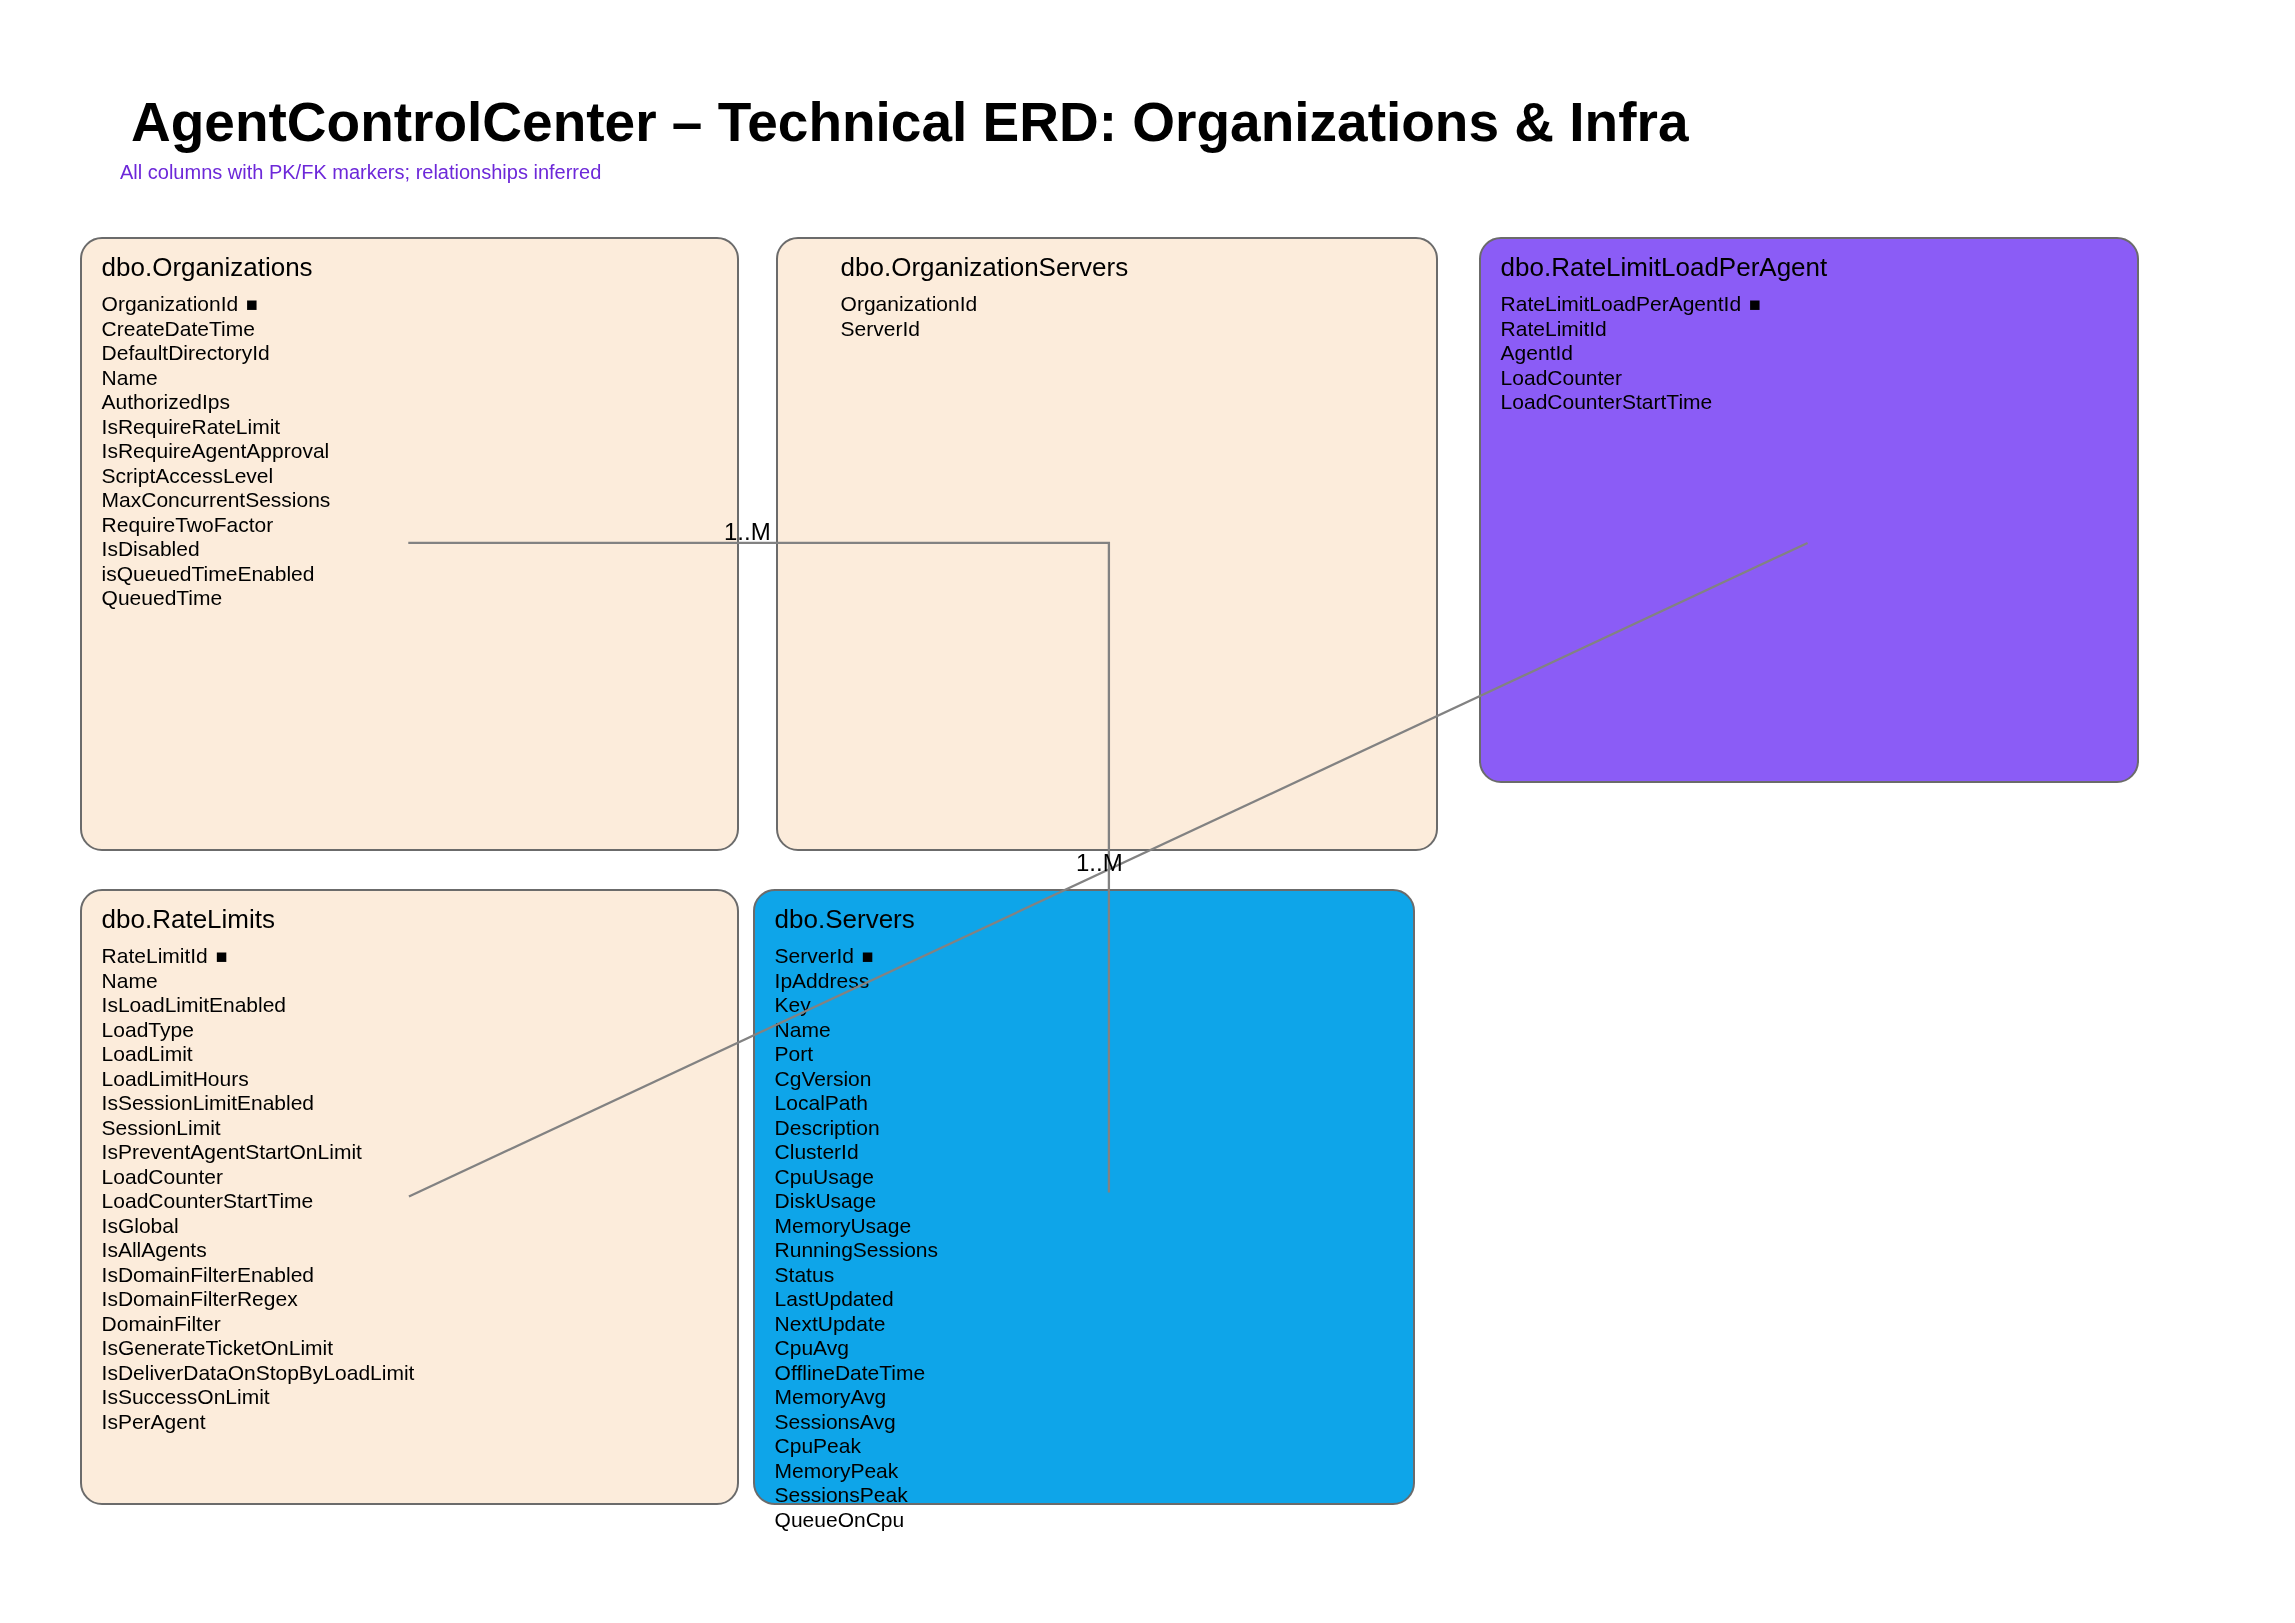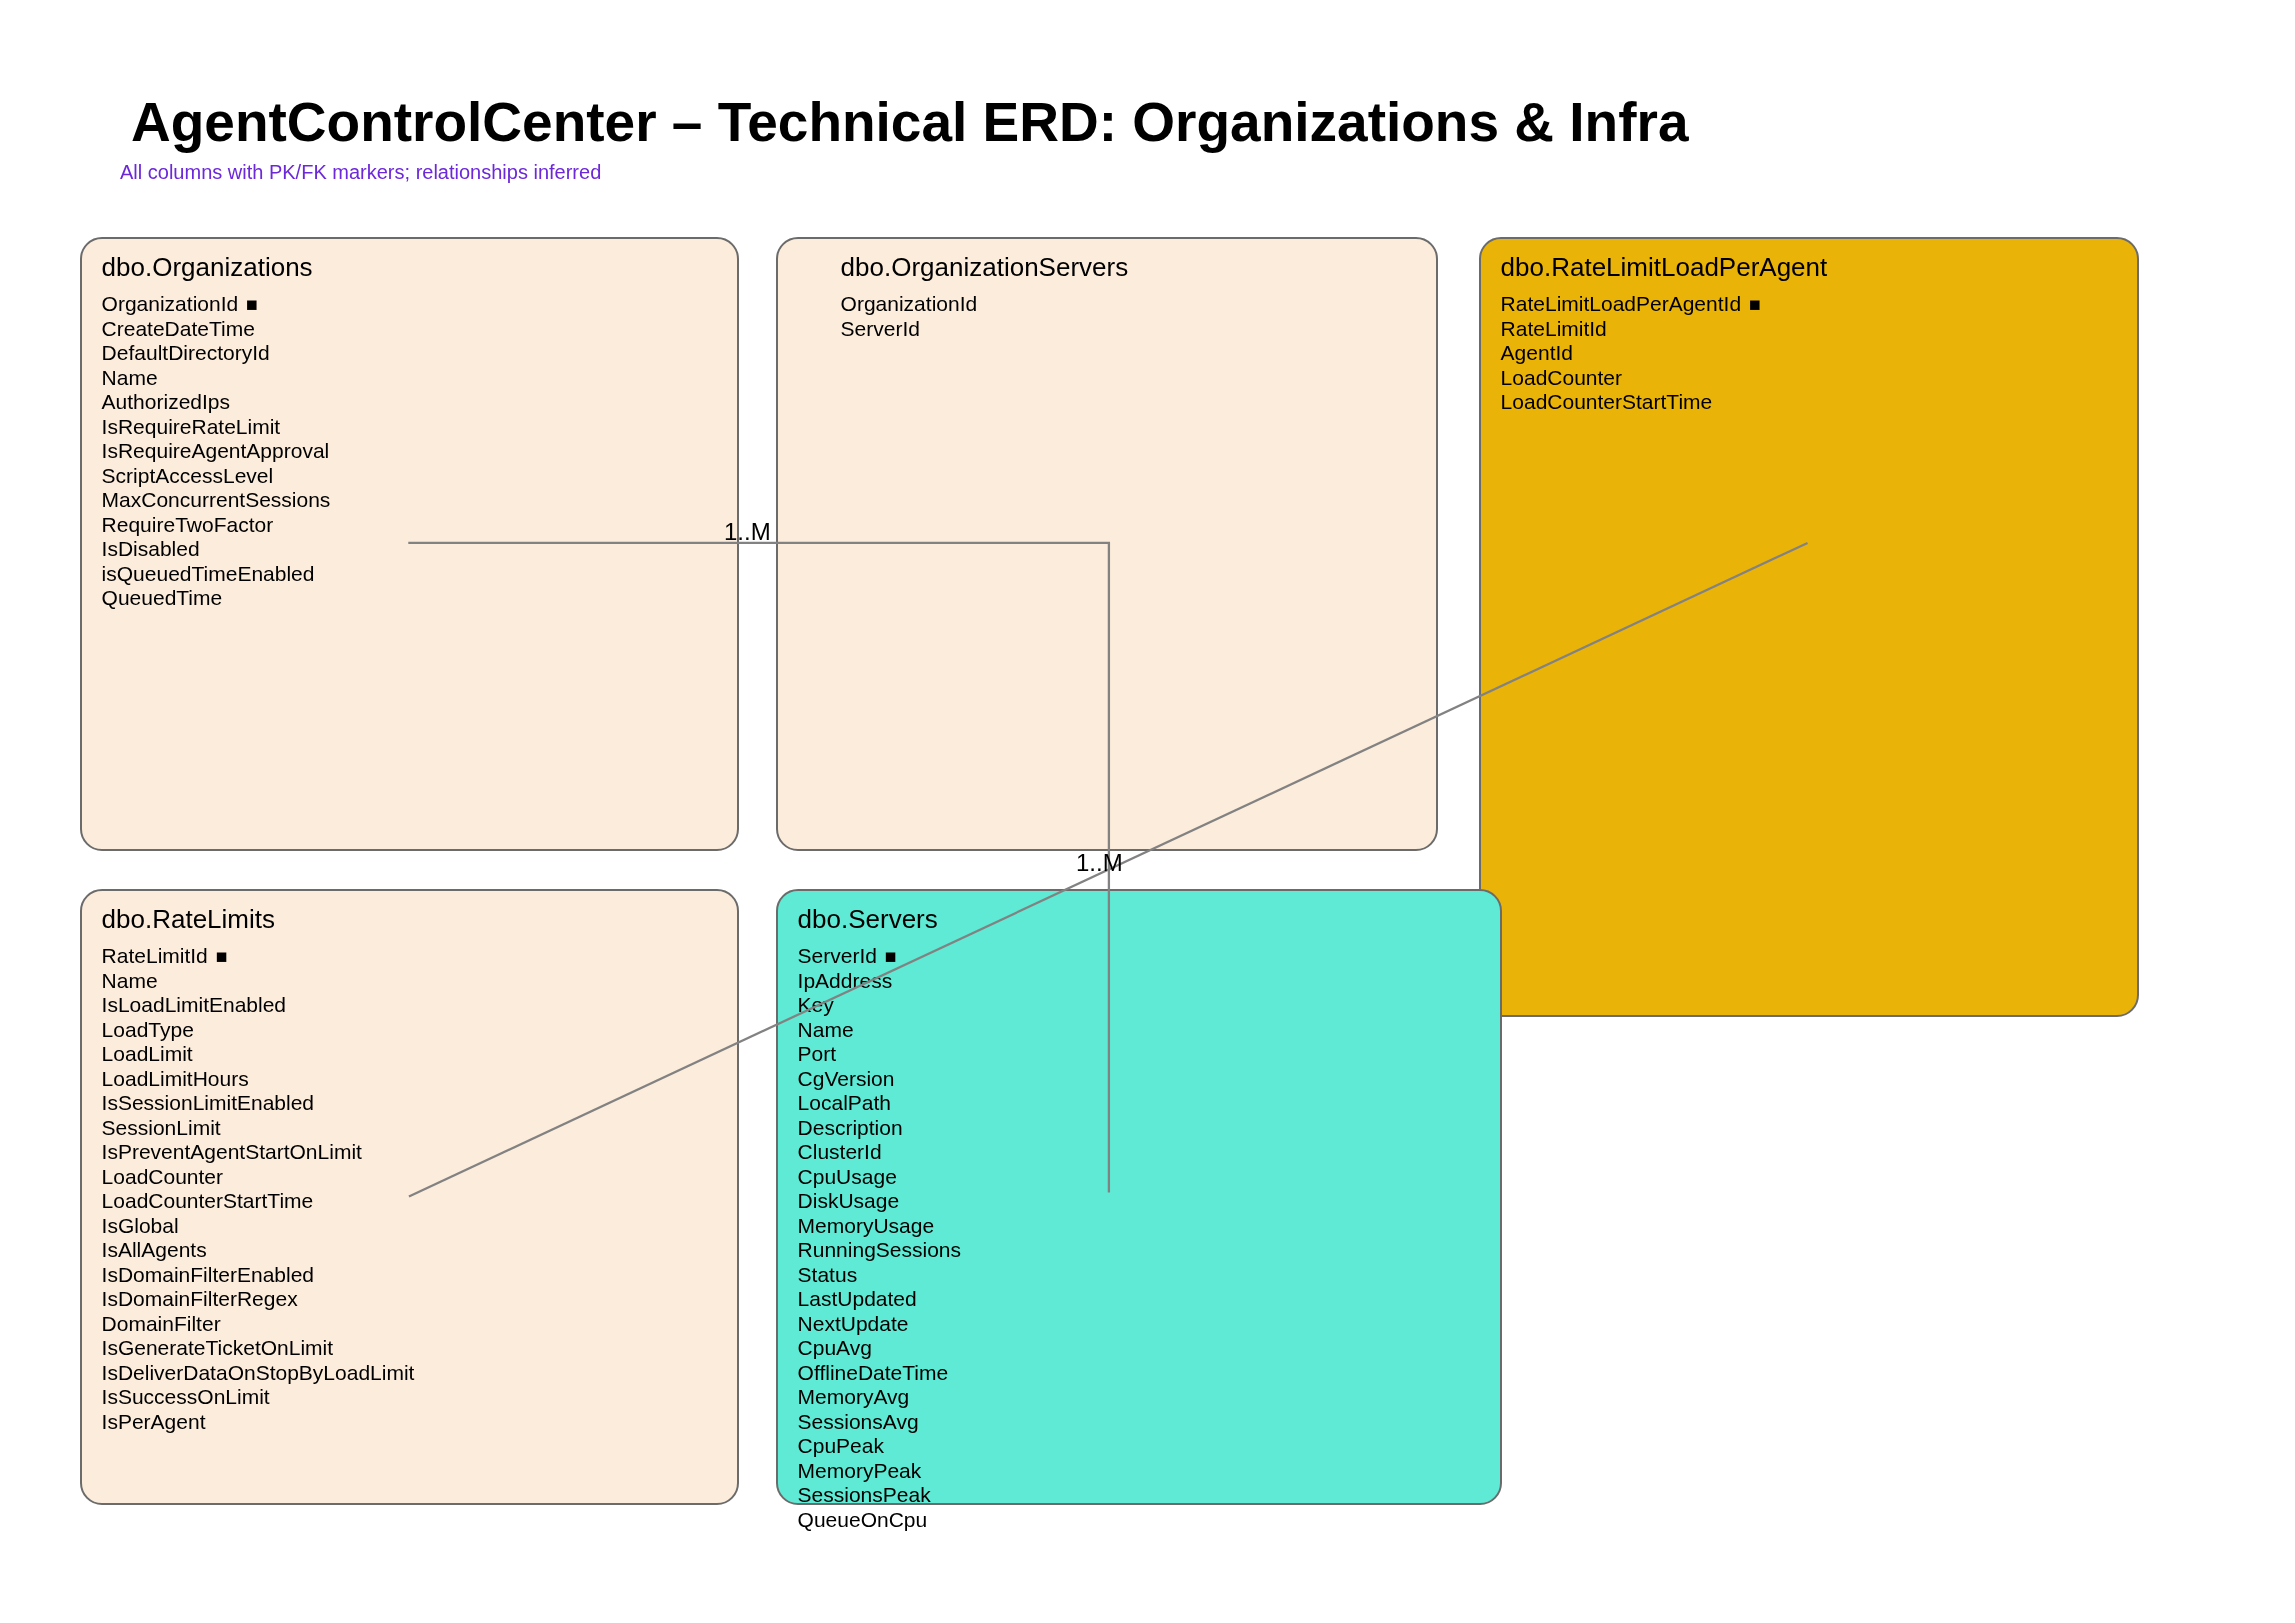--- a/index.html
+++ b/index.html
@@ -72,21 +72,21 @@
           <li><span>QueuedTime</span></li>
         </ul>
       </div>
       <div class="entity" style="left: 776px; top: 237px; width: 662px; height: 614px; background: rgb(252, 236, 219); border: 2.3px solid rgb(107, 107, 107); padding-left: 43px;">
         <div class="entity-title">dbo.OrganizationServers</div>
         <ul class="entity-cols">
           <li><span>OrganizationId</span></li>
           <li><span>ServerId</span></li>
         </ul>
       </div>
-      <div class="entity" style="left: 1479px; top: 237px; width: 660px; height: 780px; background: #eab308; border: 2.3px solid rgb(107, 107, 107);">
+      <div class="entity" style="left: 1479px; top: 237px; width: 660px; height: 546px; background: #8b5cf6; border: 2.3px solid rgb(107, 107, 107);">
         <div class="entity-title">dbo.RateLimitLoadPerAgent</div>
         <ul class="entity-cols">
           <li><span>RateLimitLoadPerAgentId</span><span class="pk-marker">■</span></li>
           <li><span>RateLimitId</span></li>
           <li><span>AgentId</span></li>
           <li><span>LoadCounter</span></li>
           <li><span>LoadCounterStartTime</span></li>
         </ul>
       </div>
       <div class="entity" style="left: 80px; top: 889px; width: 659px; height: 616px; background: rgb(252, 236, 219); border: 2.3px solid rgb(107, 107, 107);">
@@ -107,21 +107,21 @@
           <li><span>IsAllAgents</span></li>
           <li><span>IsDomainFilterEnabled</span></li>
           <li><span>IsDomainFilterRegex</span></li>
           <li><span>DomainFilter</span></li>
           <li><span>IsGenerateTicketOnLimit</span></li>
           <li><span>IsDeliverDataOnStopByLoadLimit</span></li>
           <li><span>IsSuccessOnLimit</span></li>
           <li><span>IsPerAgent</span></li>
         </ul>
       </div>
-      <div class="entity" style="left: 776px; top: 889px; width: 726px; height: 616px; background: #5eead4; border: 2.3px solid rgb(107, 107, 107);">
+      <div class="entity" style="left: 753px; top: 889px; width: 662px; height: 616px; background: #0ea5e9; border: 2.3px solid rgb(107, 107, 107);">
         <div class="entity-title">dbo.Servers</div>
         <ul class="entity-cols">
           <li><span>ServerId</span><span class="pk-marker">■</span></li>
           <li><span>IpAddress</span></li>
           <li><span>Key</span></li>
           <li><span>Name</span></li>
           <li><span>Port</span></li>
           <li><span>CgVersion</span></li>
           <li><span>LocalPath</span></li>
           <li><span>Description</span></li>

